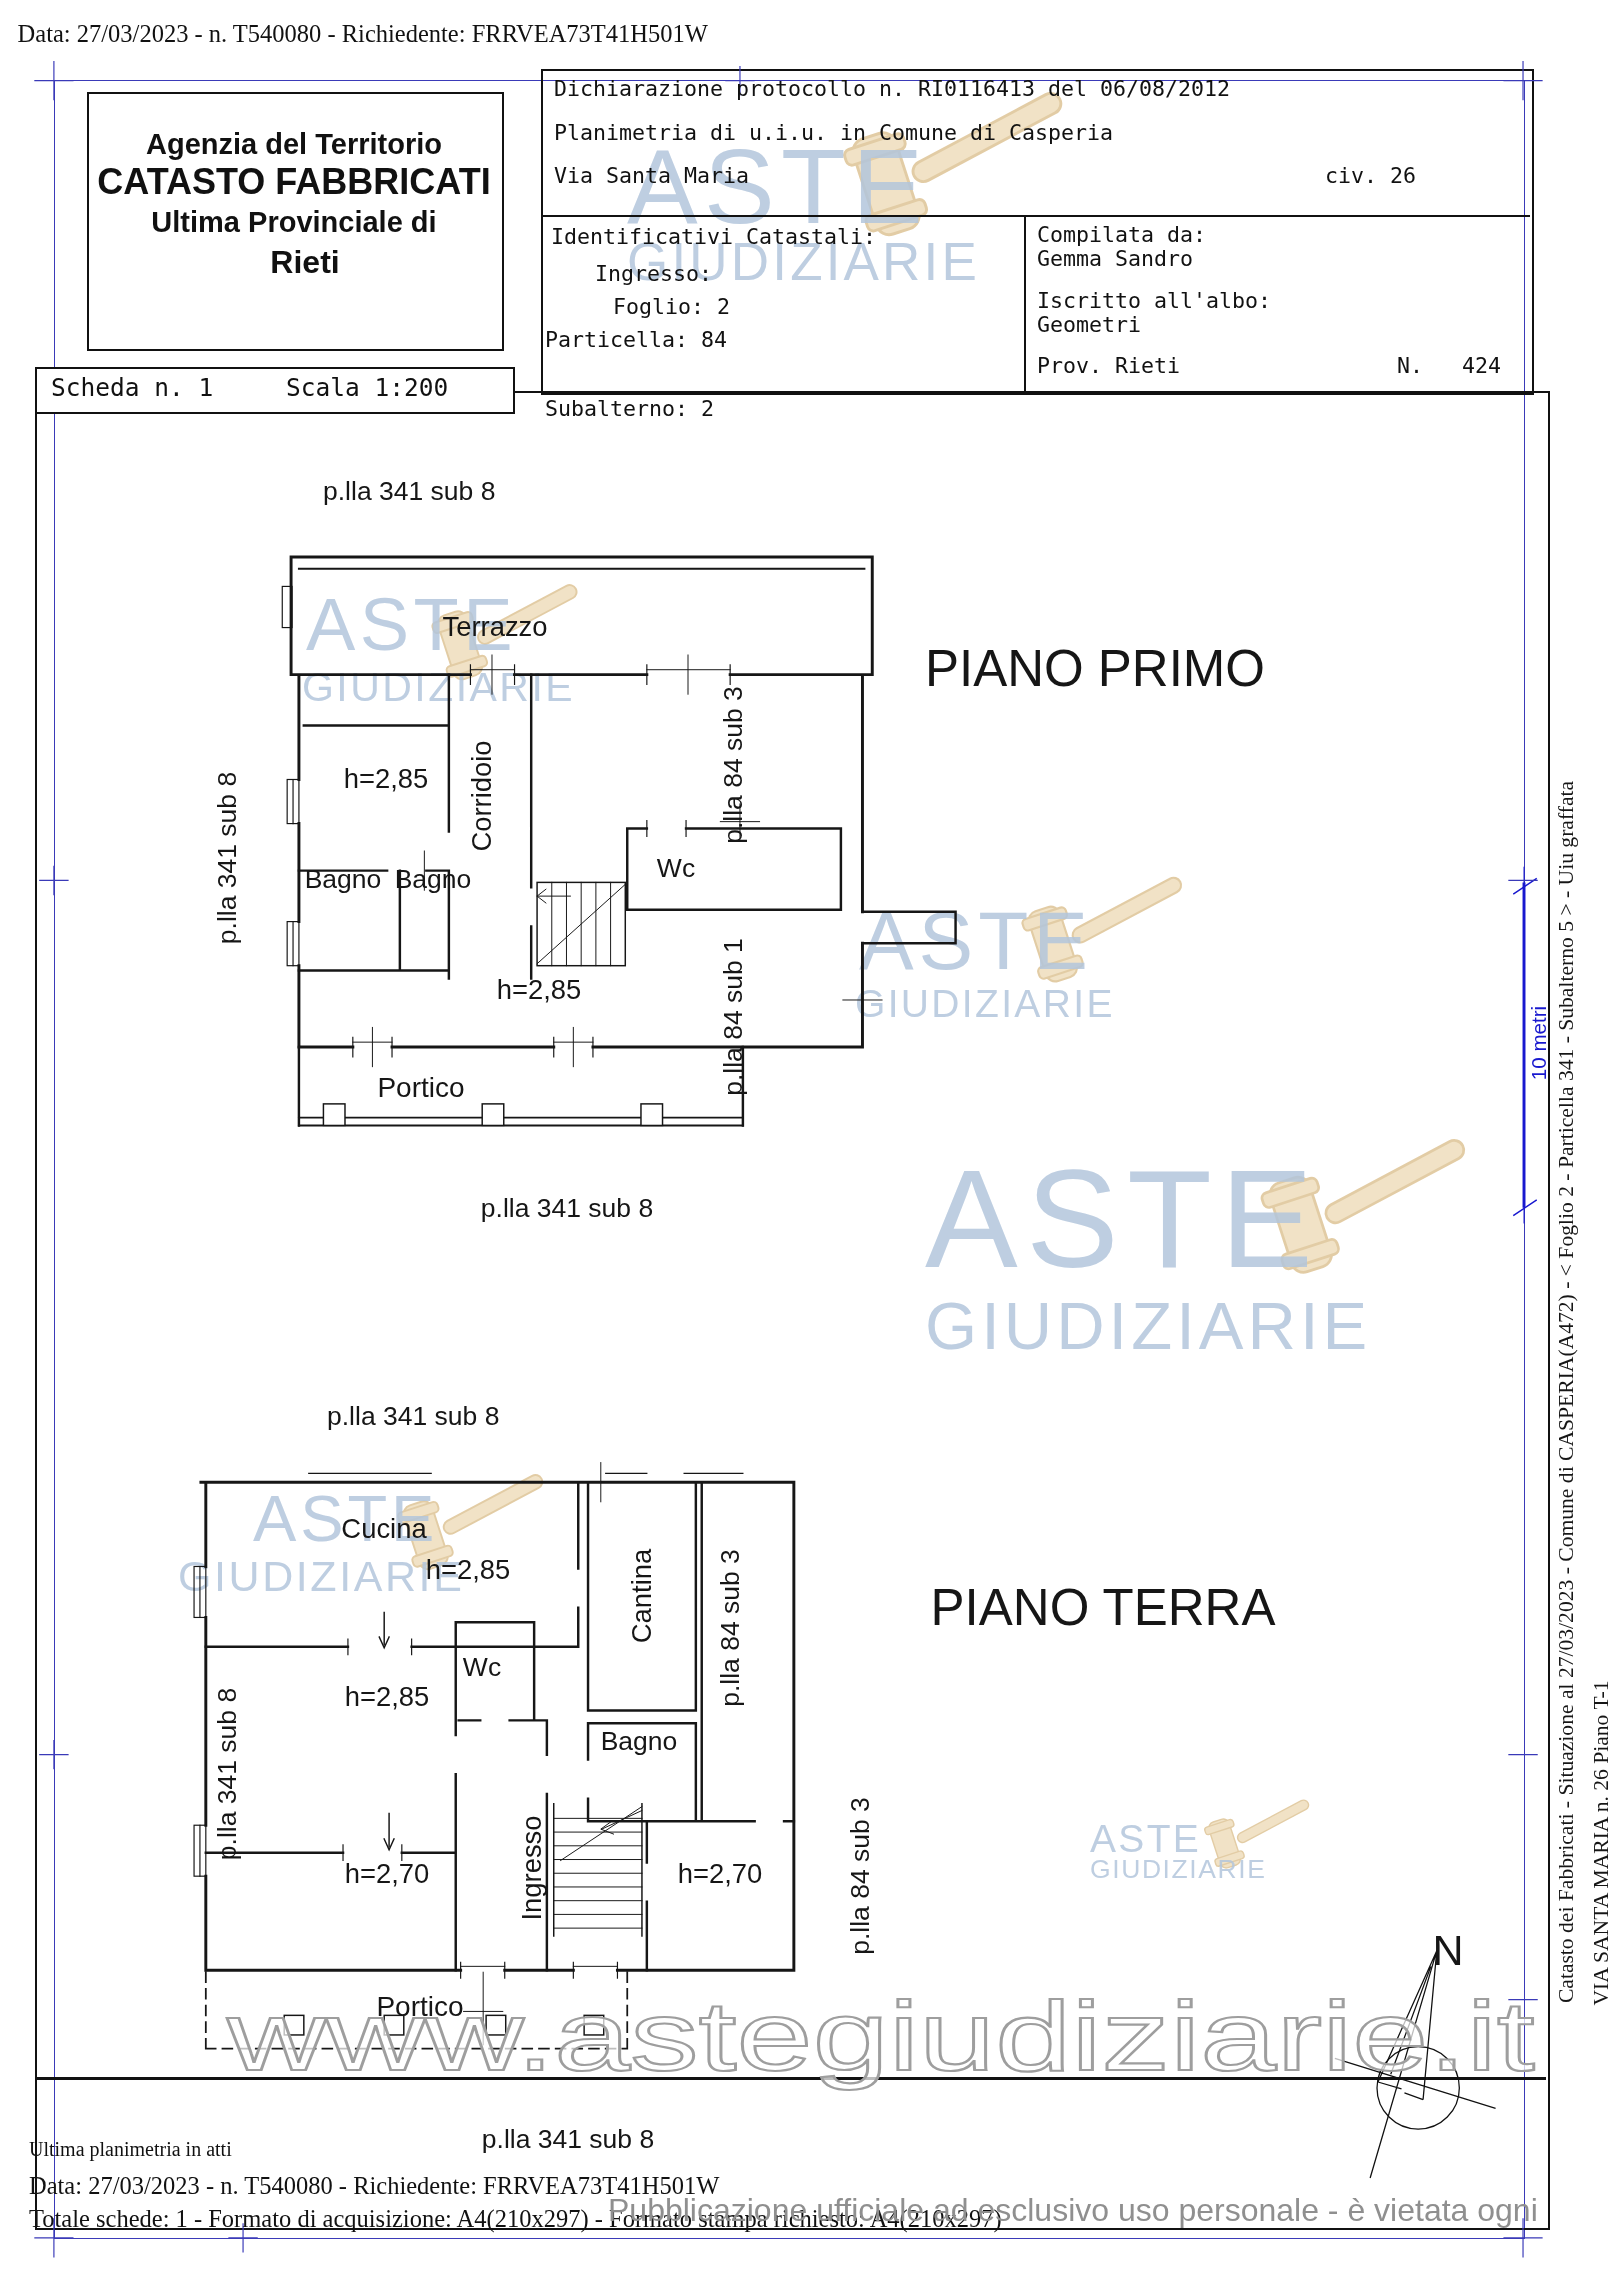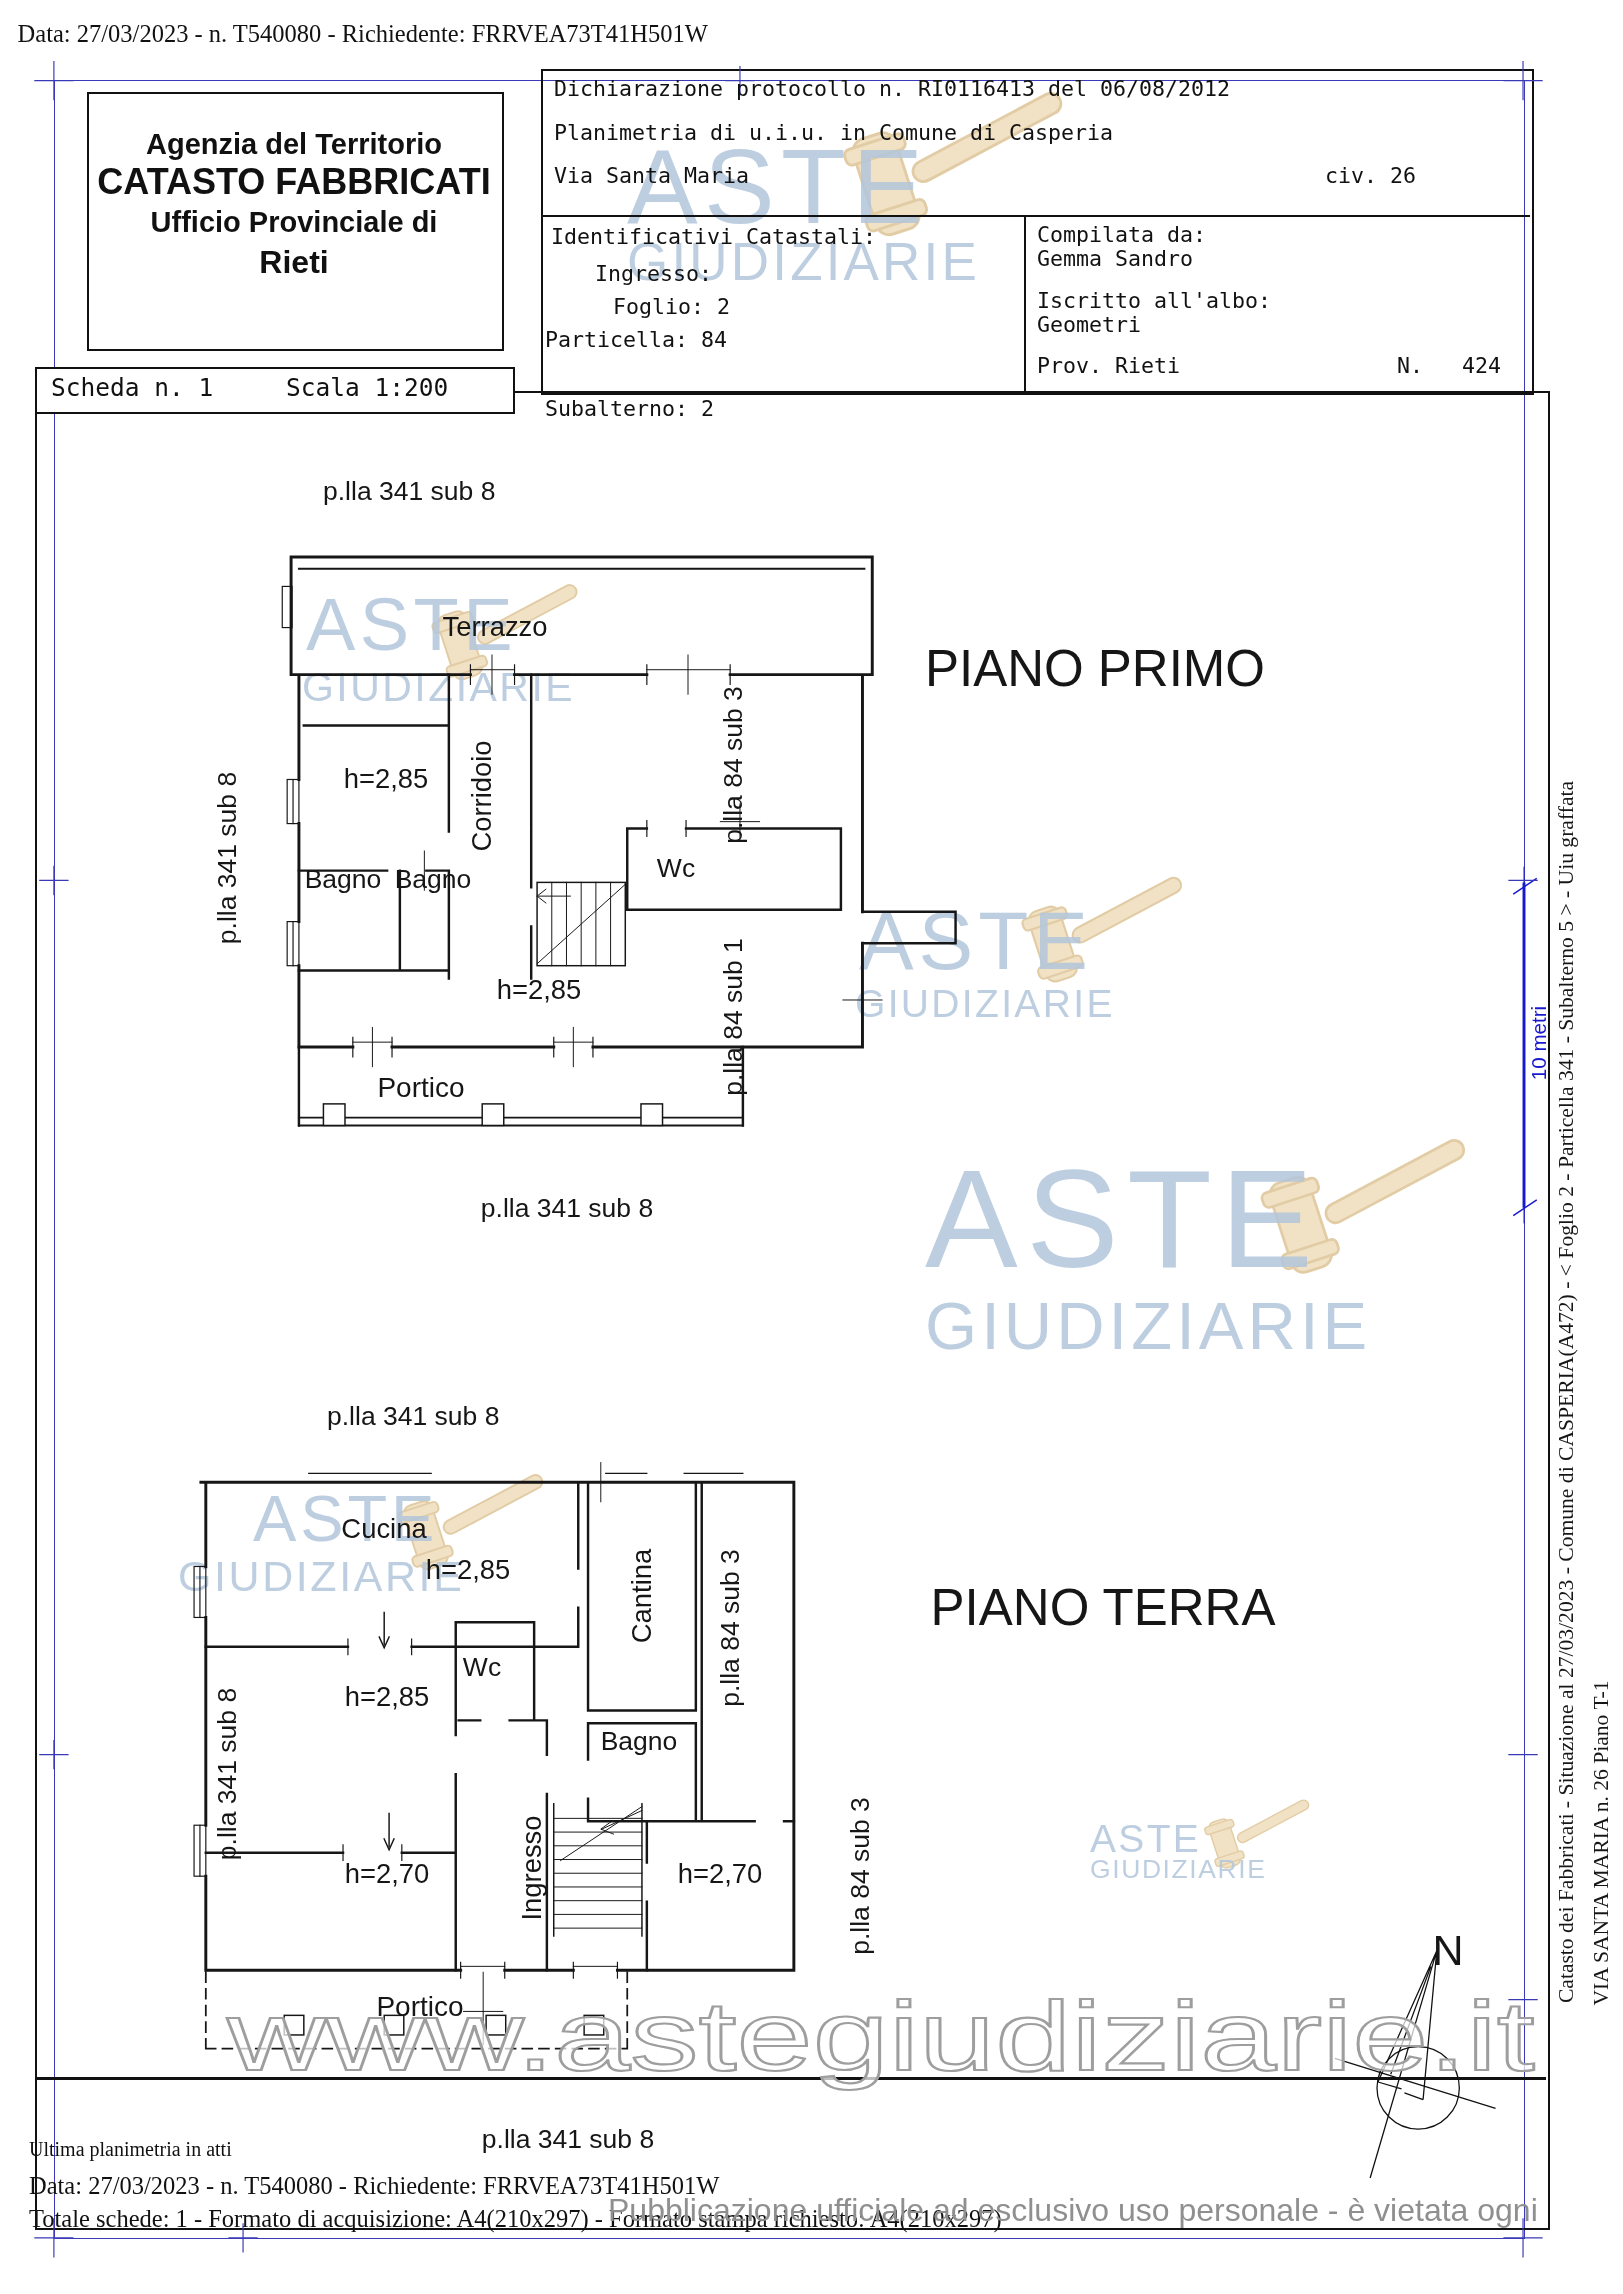--- a/index.html
+++ b/index.html
@@ -72,22 +72,22 @@
   <div class="box agencybox"></div>
   <div class="box declbox"></div>
   <div class="box decl-hdiv"></div>
   <div class="box decl-vdiv"></div>
   <div class="box schedabox"></div>
 
   <div class="t serif z6" style="left:17.6px;top:21.6px;font-size:24.5px;">Data: 27/03/2023 - n. T540080 - Richiedente: FRRVEA73T41H501W</div>
 
   <div class="t sans c z6" style="left:294px;top:144px;font-size:29px;font-weight:bold;">Agenzia del Territorio</div>
   <div class="t sans c z6" style="left:294px;top:182px;font-size:36px;font-weight:bold;">CATASTO FABBRICATI</div>
-  <div class="t sans c z6" style="left:294px;top:222px;font-size:29px;font-weight:bold;">Ufficio Provinciale di</div>
-  <div class="t sans c z6" style="left:294px;top:262px;font-size:32px;font-weight:bold;">Rieti</div>
+  <div class="t sans c z6" style="left:294px;top:222px;font-size:29px;font-weight:bold;">Ultima Provinciale di</div>
+  <div class="t sans c z6" style="left:305px;top:262px;font-size:32px;font-weight:bold;">Rieti</div>
 
   <div class="t mono z6" style="left:51px;top:376px;font-size:24.5px;">Scheda n. 1</div>
   <div class="t mono z6" style="left:286px;top:376px;font-size:24.5px;">Scala 1:200</div>
 
   <div class="t mono z6" style="left:554px;top:78px;font-size:21.6px;">Dichiarazione protocollo n. RI0116413 del 06/08/2012</div>
   <div class="t mono z6" style="left:554px;top:122px;font-size:21.6px;">Planimetria di u.i.u. in Comune di Casperia</div>
   <div class="t mono z6" style="left:554px;top:165px;font-size:21.6px;">Via Santa Maria</div>
   <div class="t mono z6" style="left:1325px;top:165px;font-size:21.6px;text-align:right;">civ. 26</div>
   <div class="t mono z6" style="left:551px;top:226px;font-size:21.6px;">Identificativi Catastali:</div>
   <div class="t mono z6" style="left:595px;top:263px;font-size:21.6px;">Ingresso:</div>

